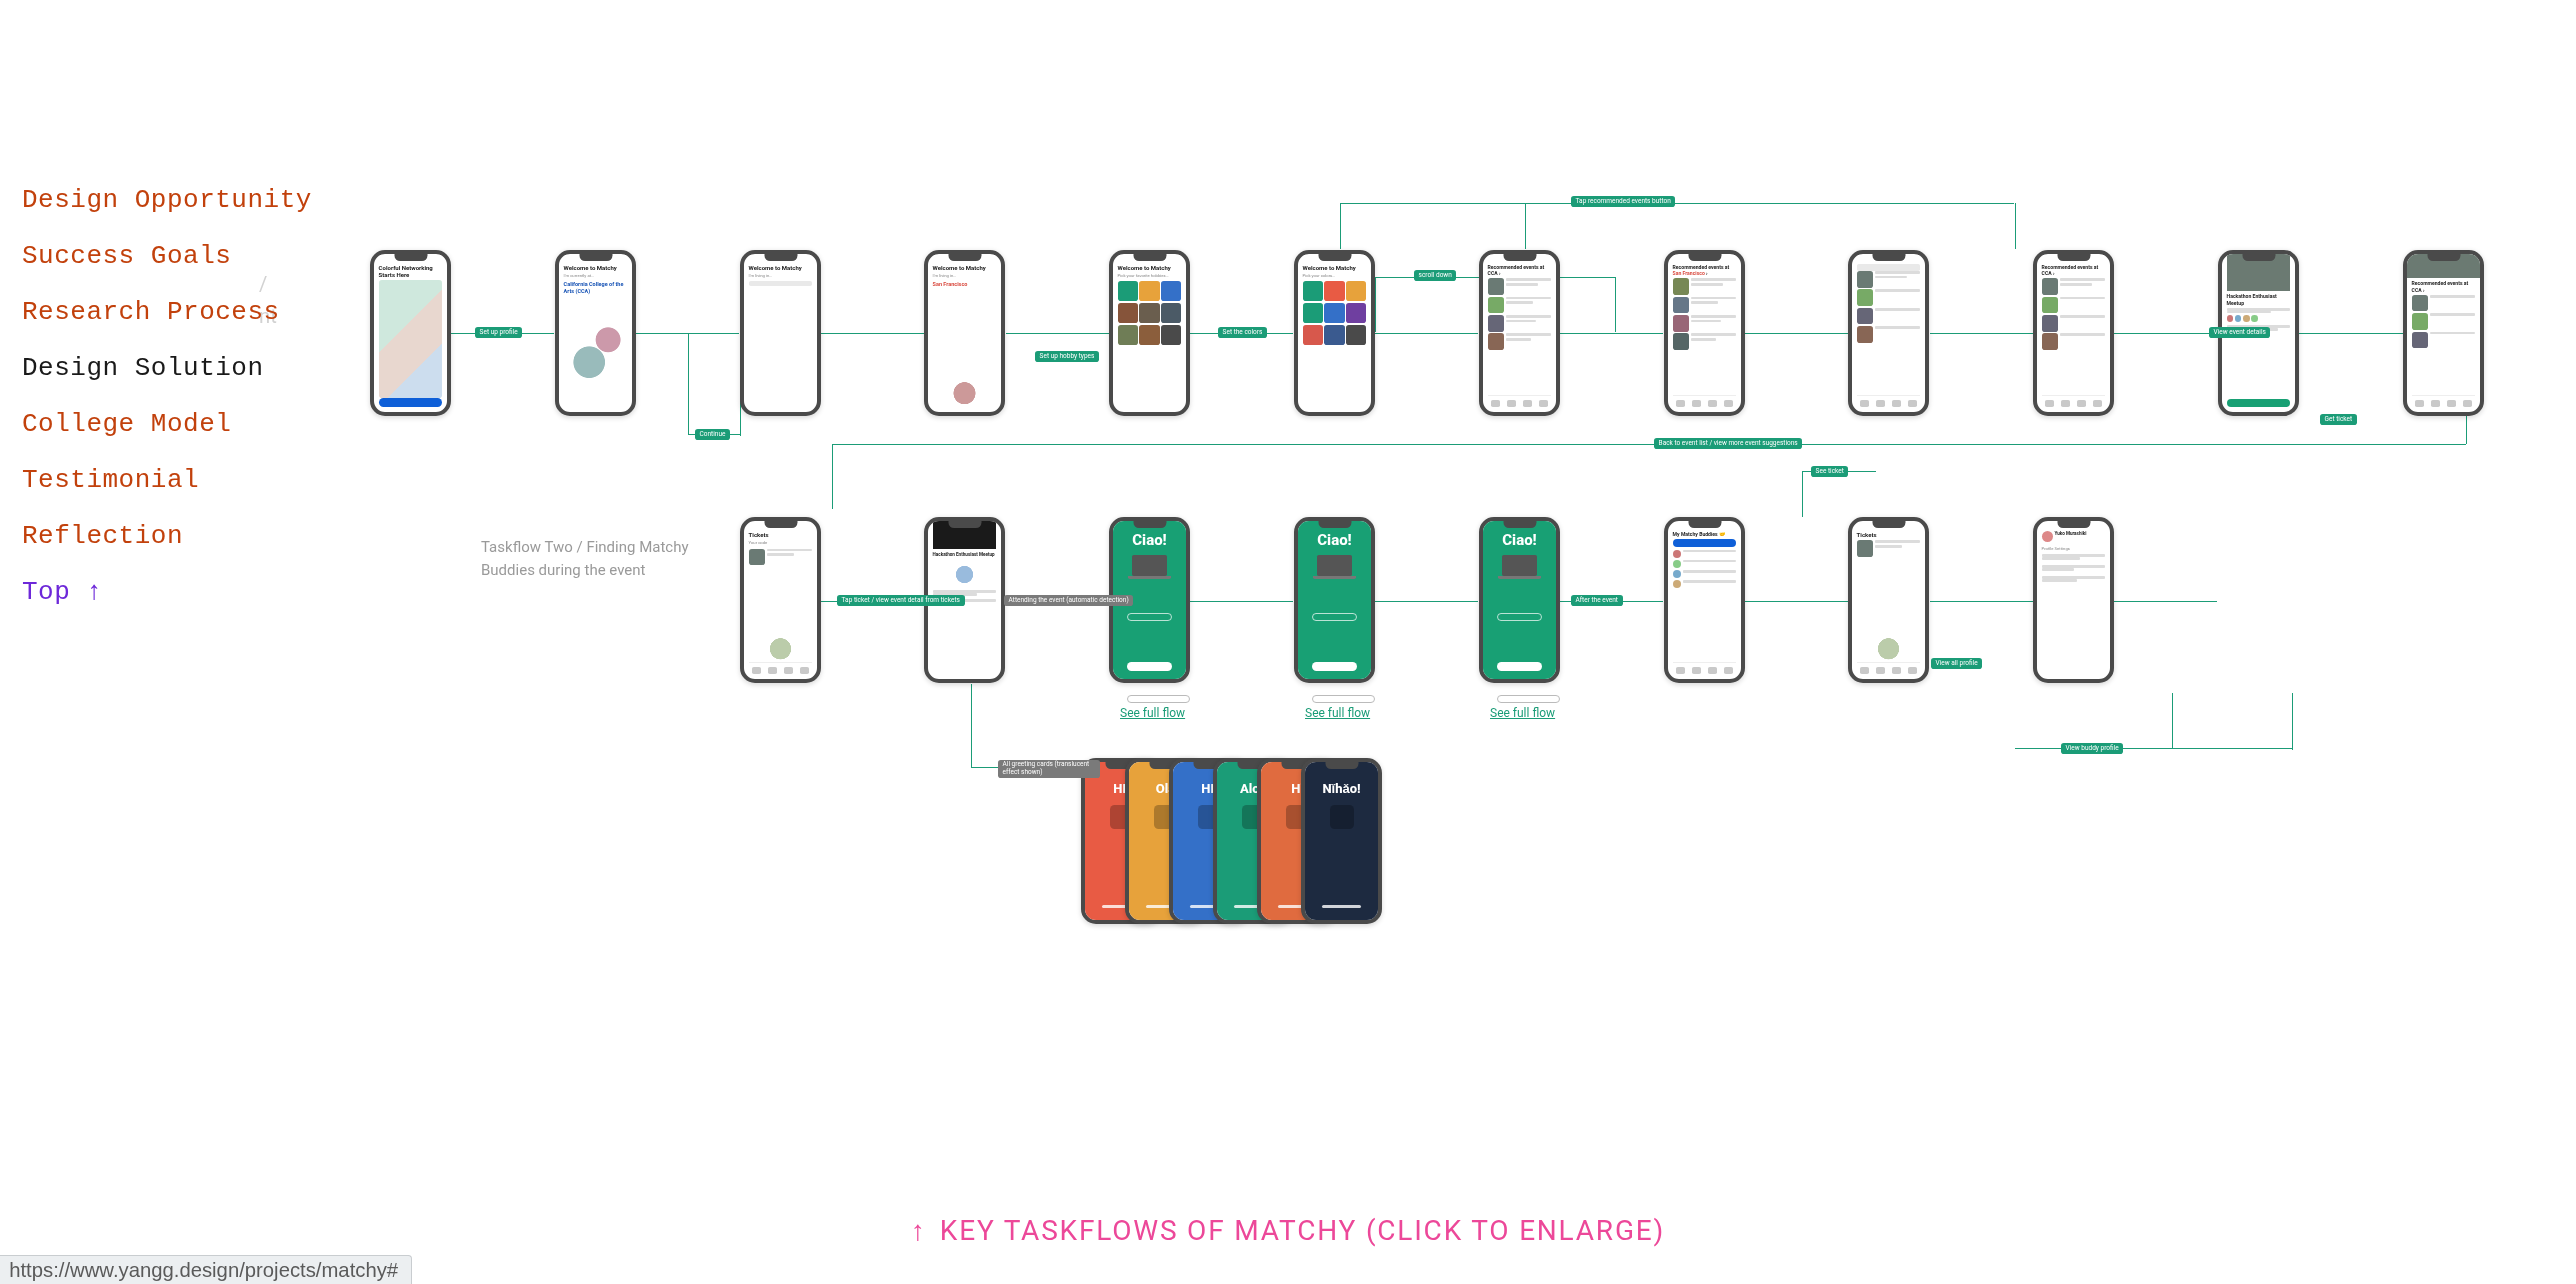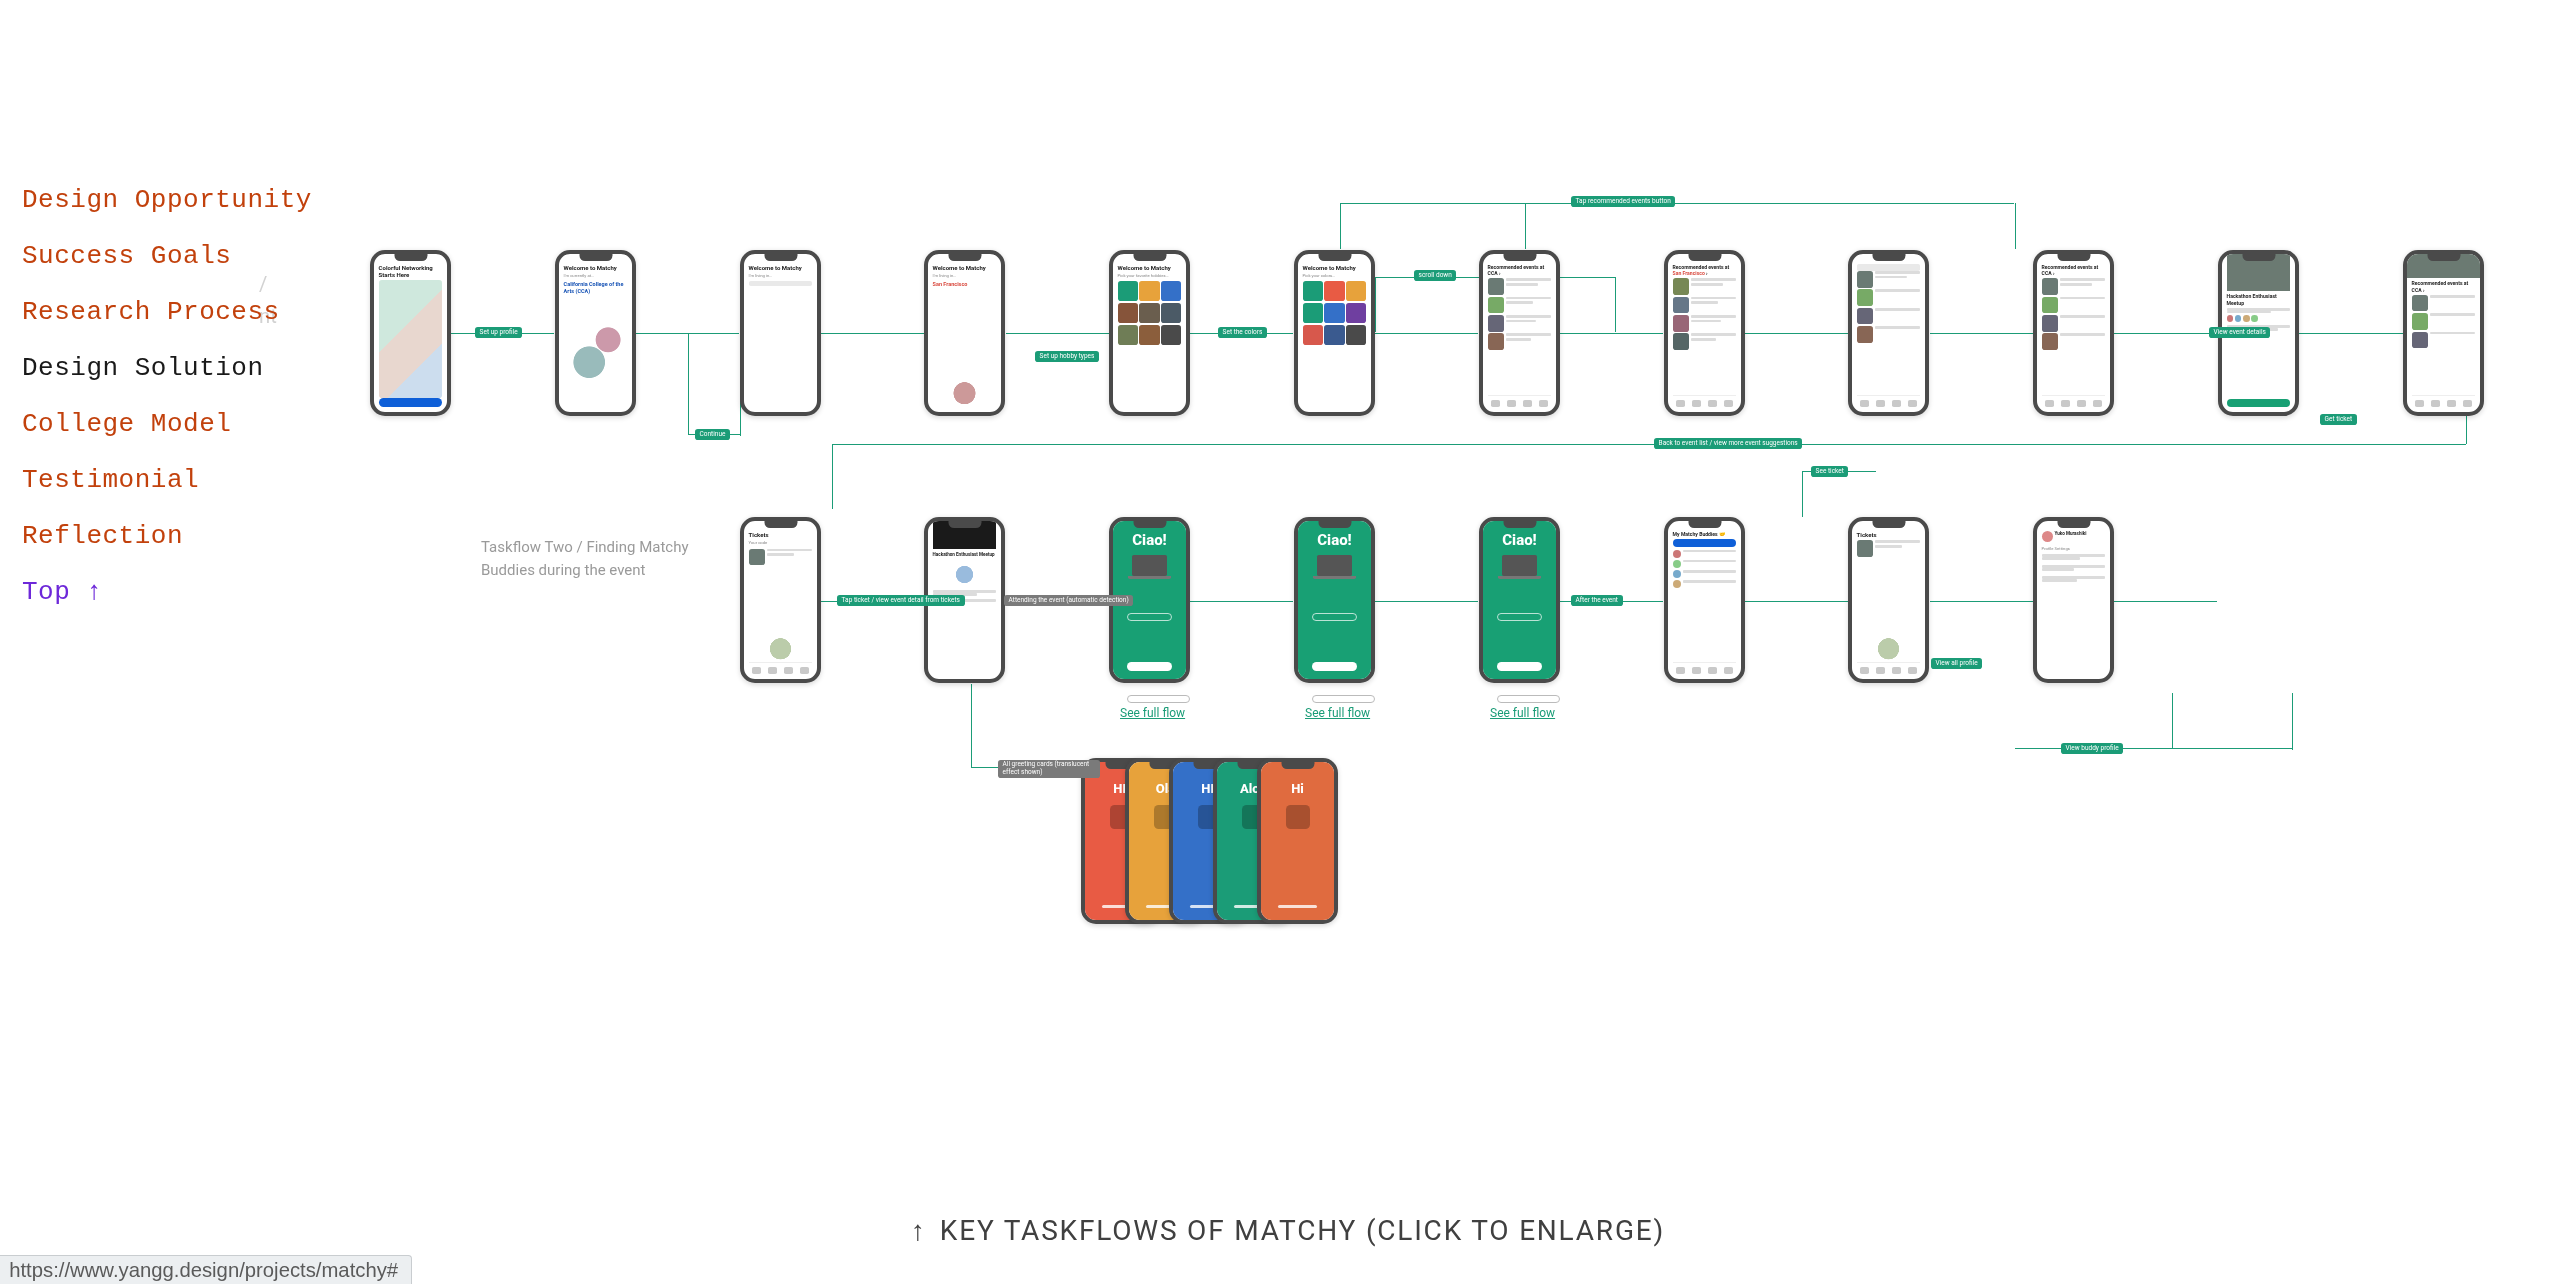--- a/index.html
+++ b/index.html
@@ -143,21 +143,21 @@
   }
   .cluster .phone:first-child { margin-left: 0; }
   
   .caption {
     position: absolute;
     left: 50%;
     transform: translateX(-50%);
     bottom: 37px;
     font-size: 28px;
     letter-spacing: 1.8px;
-    color: #404040;
+    color: #ec4899;
     text-align: center;
     font-weight: 400;
   }
   .caption .arrow { margin-right: 13px; }
   
   .statusbar {
     position: absolute;
     left: 0;
     bottom: 0;
     background: #eceff1;
@@ -741,20 +741,27 @@
           <div style="margin-top:auto;width:60%;height:2.8px;background:rgba(255,255,255,.8);border-radius:1.8px;margin-bottom:7.4px;"></div>
         </div>
       </div>
       <div class="phone" style="z-index: 5;">
         <div class="screen" style="background:#e06b3f;color:#fff;align-items:center;">
           <div style="font-size:13px;font-weight:800;margin-top:9.2px;">Hi</div>
           <div style="width:24px;height:24px;border-radius:4.6px;background:rgba(0,0,0,.25);margin-top:7.4px;"></div>
           <div style="margin-top:auto;width:60%;height:2.8px;background:rgba(255,255,255,.8);border-radius:1.8px;margin-bottom:7.4px;"></div>
         </div>
       </div>
+      <div class="phone" style="z-index: 6;">
+        <div class="screen" style="background:#1d2a40;color:#fff;align-items:center;">
+          <div style="font-size:13px;font-weight:800;margin-top:9.2px;">Nǐhǎo!</div>
+          <div style="width:24px;height:24px;border-radius:4.6px;background:rgba(0,0,0,.25);margin-top:7.4px;"></div>
+          <div style="margin-top:auto;width:60%;height:2.8px;background:rgba(255,255,255,.8);border-radius:1.8px;margin-bottom:7.4px;"></div>
+        </div>
+      </div>
     </div>
   <div class="label-chip grey" style="left:628px;top:529px;max-width:102px;white-space:normal;line-height:1.2;">All greeting cards (translucent effect shown)</div>
 
 </div>
 
 <div class="caption">
   <span class="arrow">↑</span><span>KEY TASKFLOWS OF MATCHY (CLICK TO ENLARGE)</span>
 </div>
 
 <div class="statusbar">https://www.yangg.design/projects/matchy#</div>

